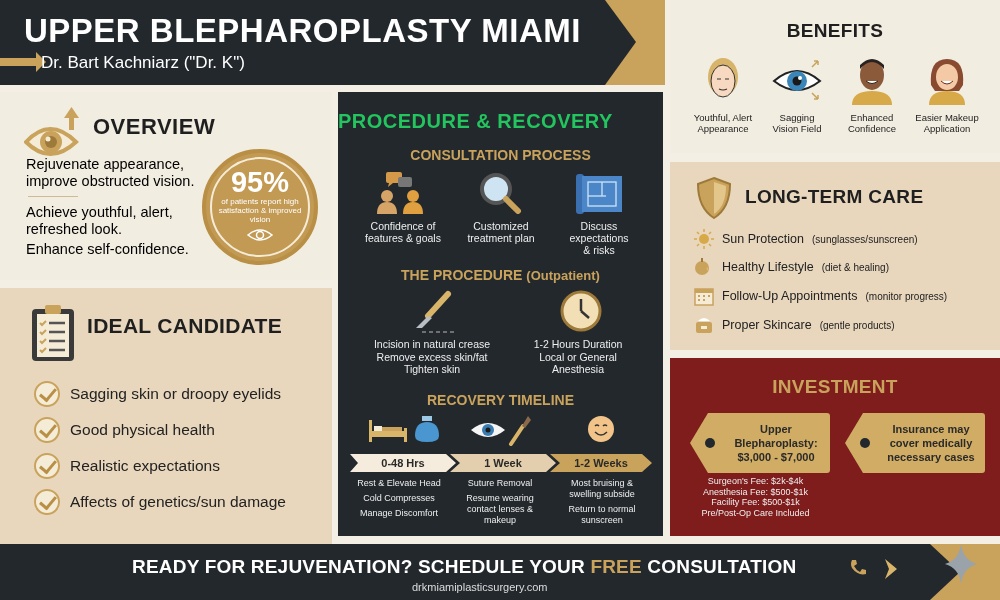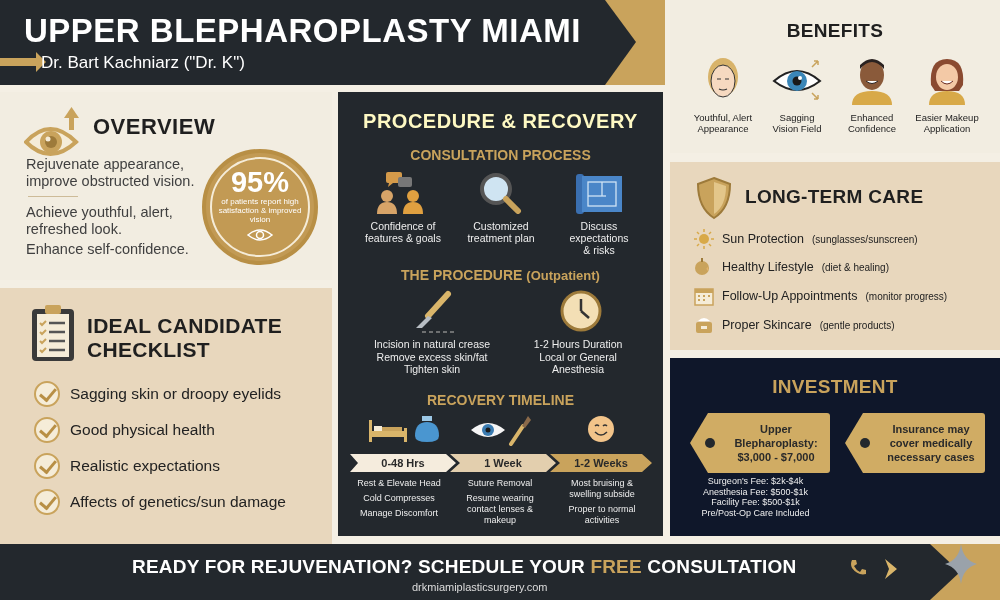--- a/index.html
+++ b/index.html
@@ -13,39 +13,39 @@
   #header .gold-tri { position: absolute; right: 0; top: 0; width: 30px; height: 85px; background: #c9a35c; }
   #header h1 { position: absolute; left: 24px; top: 12px; font-size: 33px; font-weight: 700; color: #fff; letter-spacing: 0.5px; white-space: nowrap; }
   #header .arrow { position: absolute; left: 0; top: 58px; width: 38px; height: 8px; background: #c9a35c; }
   #header .arrow::after { content: ""; position: absolute; right: -8px; top: -6px; border-left: 10px solid #c9a35c; border-top: 10px solid transparent; border-bottom: 10px solid transparent; }
   #header .sub { position: absolute; left: 41px; top: 53px; font-size: 17px; color: #fff; }
 
   
   #overview { position: absolute; left: 0; top: 92px; width: 332px; height: 188px; background: #f2ede1; }
   #overview h2 { position: absolute; left: 93px; top: 22px; font-size: 22px; font-weight: 700; letter-spacing: 0.5px; }
   #overview .eye { position: absolute; left: 24px; top: 12px; }
-  #overview .line { position: absolute; left: 26px; font-size: 14.5px; color: #404040; line-height: 17px; }
+  #overview .line { position: absolute; left: 26px; font-size: 14.5px; color: #000000; line-height: 17px; }
   #overview .sep { position: absolute; left: 28px; top: 196px; width: 50px; height: 1px; background: #cdbb98; }
   #overview .badge { position: absolute; left: 202px; top: 57px; width: 116px; height: 116px; border-radius: 50%;
     border: 4px solid #b88f45; background: #c29a54; display: flex; flex-direction: column; align-items: center; justify-content: flex-start; color: #fff; text-align: center; }
   #overview .badge::before { content: ""; position: absolute; inset: 4px; border-radius: 50%; border: 2px solid #f5ecd8; }
   #overview .pct { font-size: 29px; font-weight: 700; margin-top: 14px; line-height: 30px; }
   #overview .ptxt { font-size: 8px; line-height: 9px; width: 90px; }
 
   
   #checklist { position: absolute; left: 0; top: 288px; width: 332px; height: 272px; background: #e8d7bd; }
   #checklist h2 { position: absolute; left: 87px; top: 26px; font-size: 21px; font-weight: 700; line-height: 24px; letter-spacing: 0.3px; }
   #checklist .clip { position: absolute; left: 30px; top: 15px; }
   #checklist .item { position: absolute; left: 34px; display: flex; align-items: center; gap: 10px; font-size: 15.5px; color: #222; }
   .check { width: 26px; height: 26px; border-radius: 50%; border: 2.5px solid #c9a35c; background: #f5ecd8; position: relative; flex: none; }
   .check::after { content: ""; position: absolute; left: 7px; top: 2px; width: 7px; height: 13px; border-right: 3px solid #b88f45; border-bottom: 3px solid #b88f45; transform: rotate(40deg); }
 
   
   #procedure { position: absolute; left: 338px; top: 92px; width: 325px; height: 444px; background: #23282d; color: #fff; }
-  #procedure h2 { position: absolute; left: 0; width: 100%; top: 18px; text-align: center; font-size: 20px; font-weight: 700; color: #fef9c3; letter-spacing: 0.5px; }
+  #procedure h2 { position: absolute; left: 0; width: 100%; top: 18px; text-align: left; font-size: 20px; font-weight: 700; color: #22c55e; letter-spacing: 0.5px; }
   #procedure h3 { position: absolute; left: 0; width: 100%; text-align: center; font-size: 14px; font-weight: 700; color: #c9a35c; }
   #procedure h3 .light { font-weight: 700; font-size: 13px; }
   .ctext { position: absolute; text-align: center; font-size: 10.5px; line-height: 12px; color: #eee; }
   .ptext { position: absolute; text-align: center; font-size: 10.5px; line-height: 12.5px; color: #eee; }
   .rtext { position: absolute; text-align: center; font-size: 9px; line-height: 11px; color: #eee; }
   .rtext p { margin-bottom: 4px; }
   .chev { position: absolute; top: 362px; height: 18px; font-size: 11px; font-weight: 700; color: #2a2a2a; display: flex; align-items: center; justify-content: center; }
   .chev1 { left: 12px; width: 106px; background: #f5ecdd; clip-path: polygon(0 0, 96px 0, 106px 9px, 96px 18px, 0 18px, 8px 9px); }
   .chev2 { left: 112px; width: 106px; background: #e3cfae; clip-path: polygon(0 0, 96px 0, 106px 9px, 96px 18px, 0 18px, 10px 9px); }
   .chev3 { left: 212px; width: 102px; background: #c9a35c; clip-path: polygon(0 0, 92px 0, 102px 9px, 92px 18px, 0 18px, 10px 9px); }
@@ -58,21 +58,21 @@
 
   
   #care { position: absolute; left: 670px; top: 162px; width: 330px; height: 188px; background: #e8d7bd; }
   #care h2 { position: absolute; left: 75px; top: 24px; font-size: 19px; font-weight: 700; letter-spacing: 0.3px; }
   #care .shield { position: absolute; left: 26px; top: 14px; }
   #care .item { position: absolute; left: 24px; display: flex; align-items: center; gap: 8px; font-size: 12.5px; color: #222; }
   #care .item .note { font-size: 10px; }
   #care .ico { width: 20px; height: 20px; flex: none; }
 
   
-  #invest { position: absolute; left: 670px; top: 358px; width: 330px; height: 178px; background: #0f172a; color: #fff; }
+  #invest { position: absolute; left: 670px; top: 358px; width: 330px; height: 178px; background: #7f1d1d; color: #fff; }
   #invest h2 { position: absolute; left: 0; width: 100%; top: 18px; text-align: center; font-size: 19px; font-weight: 700; color: #c9a35c; letter-spacing: 0.3px; }
   .tag { position: absolute; top: 55px; height: 60px; background: #d0ac64; color: #2a2a2a; font-weight: 700; font-size: 11px; line-height: 14px; text-align: center; display: flex; align-items: center; justify-content: center;
     clip-path: polygon(18px 0, 100% 0, 100% 100%, 18px 100%, 0 50%); border-radius: 3px; }
   .tag .hole { position: absolute; left: 15px; top: 25px; width: 10px; height: 10px; border-radius: 50%; background: #23282d; }
   .tag span { padding-left: 16px; }
   #invest .fees { position: absolute; left: 18px; width: 135px; top: 118px; text-align: center; font-size: 9px; line-height: 10.5px; color: #eee; }
 
   
   #footer { position: absolute; left: 0; top: 544px; width: 1000px; height: 56px; background: #c9a35c; overflow: hidden; }
   #footer .inner { position: absolute; left: 0; top: 0; width: 960px; height: 56px; background: #23282d;
@@ -136,21 +136,20 @@
     </g>
     <g stroke="#555" stroke-width="2.5">
       <line x1="19" y1="20" x2="35" y2="20"></line>
         <line x1="19" y1="29" x2="35" y2="29"></line>
         <line x1="19" y1="38" x2="35" y2="38"></line>
         <line x1="19" y1="47" x2="35" y2="47"></line>
     </g>
   </svg>
   <h2>
     <span>IDEAL CANDIDATE</span><br>
-    <span>CHECKLIST</span>
   </h2>
   <div class="item" style="top:93px">
       <span class="check"></span>
       <span>Sagging skin or droopy eyelids</span>
     </div>
   <div class="item" style="top:129px">
       <span class="check"></span>
       <span>Good physical health</span>
     </div>
   <div class="item" style="top:165px">
@@ -264,21 +263,21 @@
     <p>Rest &amp; Elevate Head</p>
     <p>Cold Compresses</p>
     <p>Manage Discomfort</p>
   </div>
   <div class="rtext" style="left:114px;width:96px;top:386px">
     <p>Suture Removal</p>
     <p>Resume wearing contact lenses &amp; makeup</p>
   </div>
   <div class="rtext" style="left:216px;width:96px;top:386px">
     <p>Most bruising &amp; swelling subside</p>
-    <p>Proper to normal activities</p>
+    <p>Return to normal sunscreen</p>
   </div>
 </div>
 
 <div id="benefits">
   <h2>BENEFITS</h2>
   <div class="b" style="left:18px">
     <svg width="40" height="50" viewBox="0 0 40 50">
       <ellipse cx="20" cy="22" rx="15" ry="19" fill="#d8b36a"></ellipse>
         <ellipse cx="20" cy="26" rx="12" ry="16" fill="#f6d9c0" stroke="#333" stroke-width="1"></ellipse>
       <path d="M14 24 h4 M22 24 h4" stroke="#333" stroke-width="1.2"></path>

